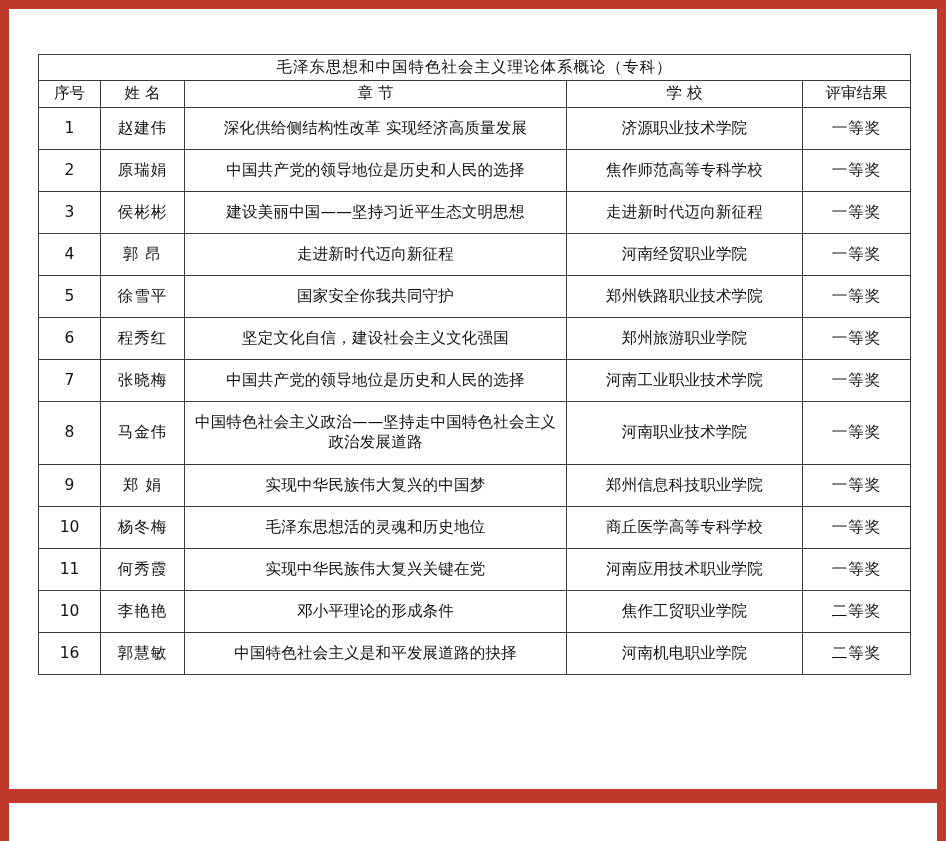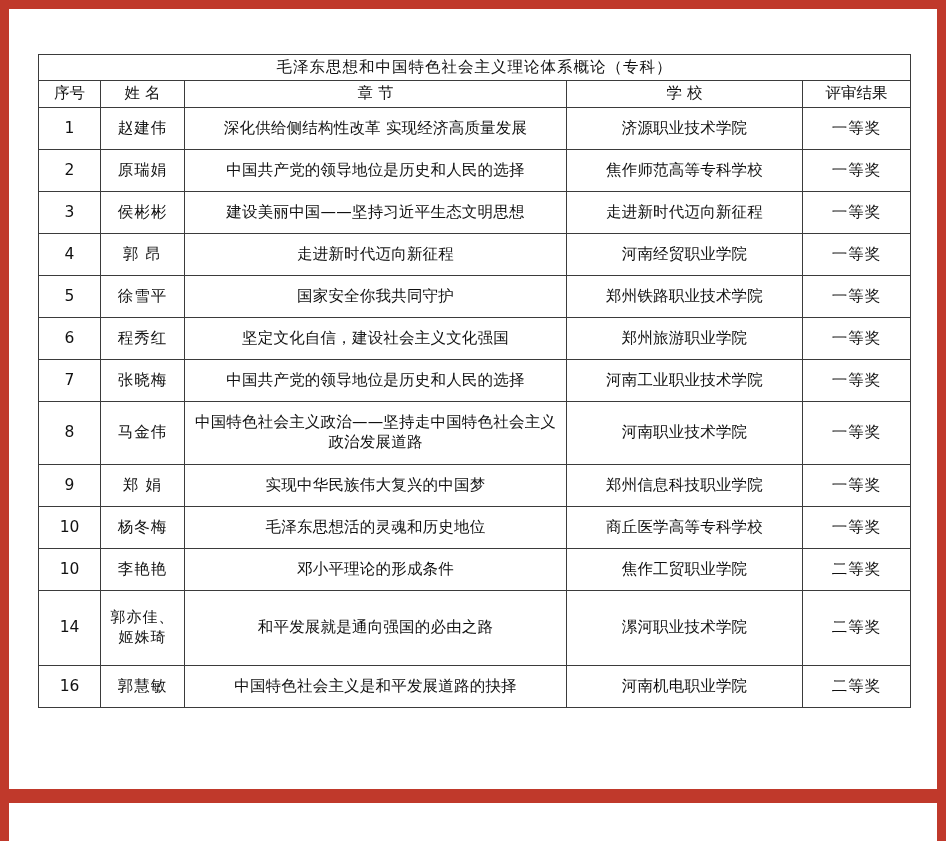--- a/index.html
+++ b/index.html
@@ -189,31 +189,31 @@
           <td class="res-cell">一等奖</td>
         </tr>
         <tr class="row-std">
           <td class="no-cell">10</td>
           <td class="name-cell">杨冬梅</td>
           <td class="chap-cell">毛泽东思想活的灵魂和历史地位</td>
           <td class="school-cell">商丘医学高等专科学校</td>
           <td class="res-cell">一等奖</td>
         </tr>
         <tr class="row-std">
+          <td class="no-cell">11</td>
+          <td class="name-cell">何秀霞</td>
+          <td class="chap-cell">实现中华民族伟大复兴关键在党</td>
+          <td class="school-cell">河南应用技术职业学院</td>
+          <td class="res-cell">一等奖</td>
+        </tr>
+        <tr class="row-std">
           <td class="no-cell">10</td>
           <td class="name-cell">李艳艳</td>
           <td class="chap-cell">邓小平理论的形成条件</td>
           <td class="school-cell">焦作工贸职业学院</td>
-          <td class="res-cell">二等奖</td>
-        </tr>
-        <tr class="row-vtall">
-          <td class="no-cell">14</td>
-          <td class="name-cell" style="font-size:15px;line-height:1.3;">郭亦佳、姬姝琦</td>
-          <td class="chap-cell">和平发展就是通向强国的必由之路</td>
-          <td class="school-cell">漯河职业技术学院</td>
           <td class="res-cell">二等奖</td>
         </tr>
         <tr class="row-std clipped">
           <td class="no-cell">16</td>
           <td class="name-cell">郭慧敏</td>
           <td class="chap-cell">中国特色社会主义是和平发展道路的抉择</td>
           <td class="school-cell">河南机电职业学院</td>
           <td class="res-cell">二等奖</td>
         </tr>
 

